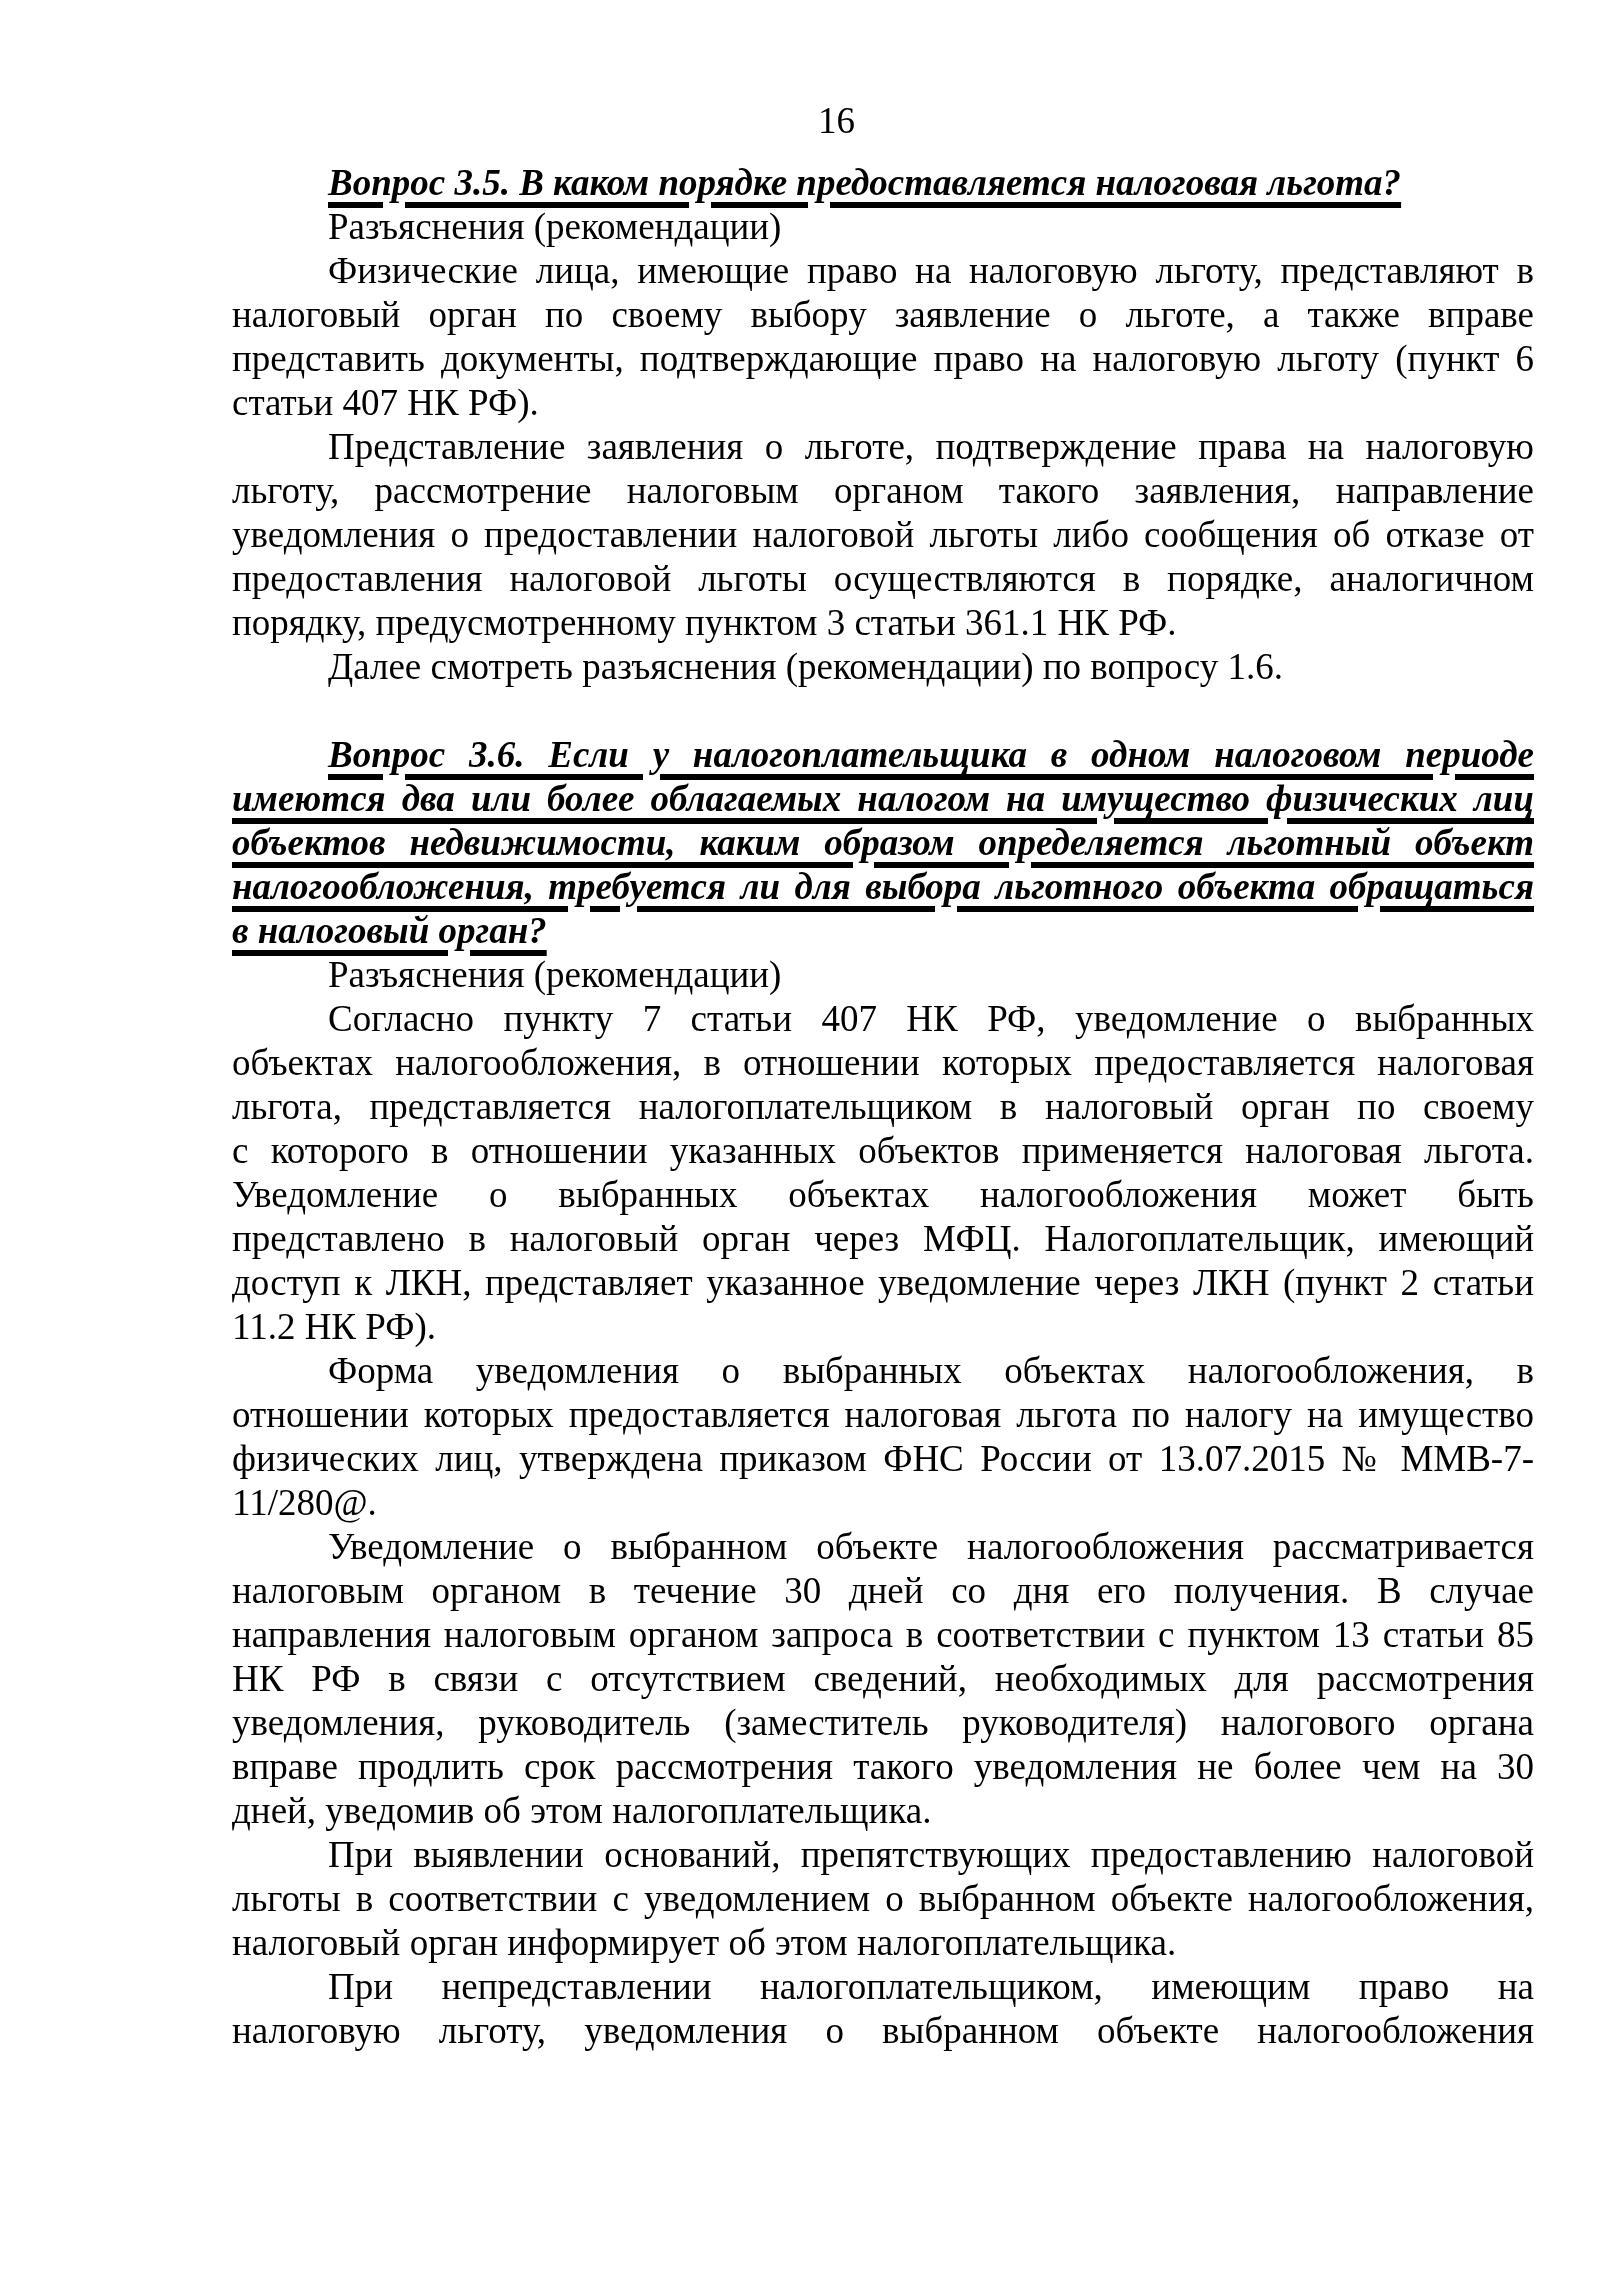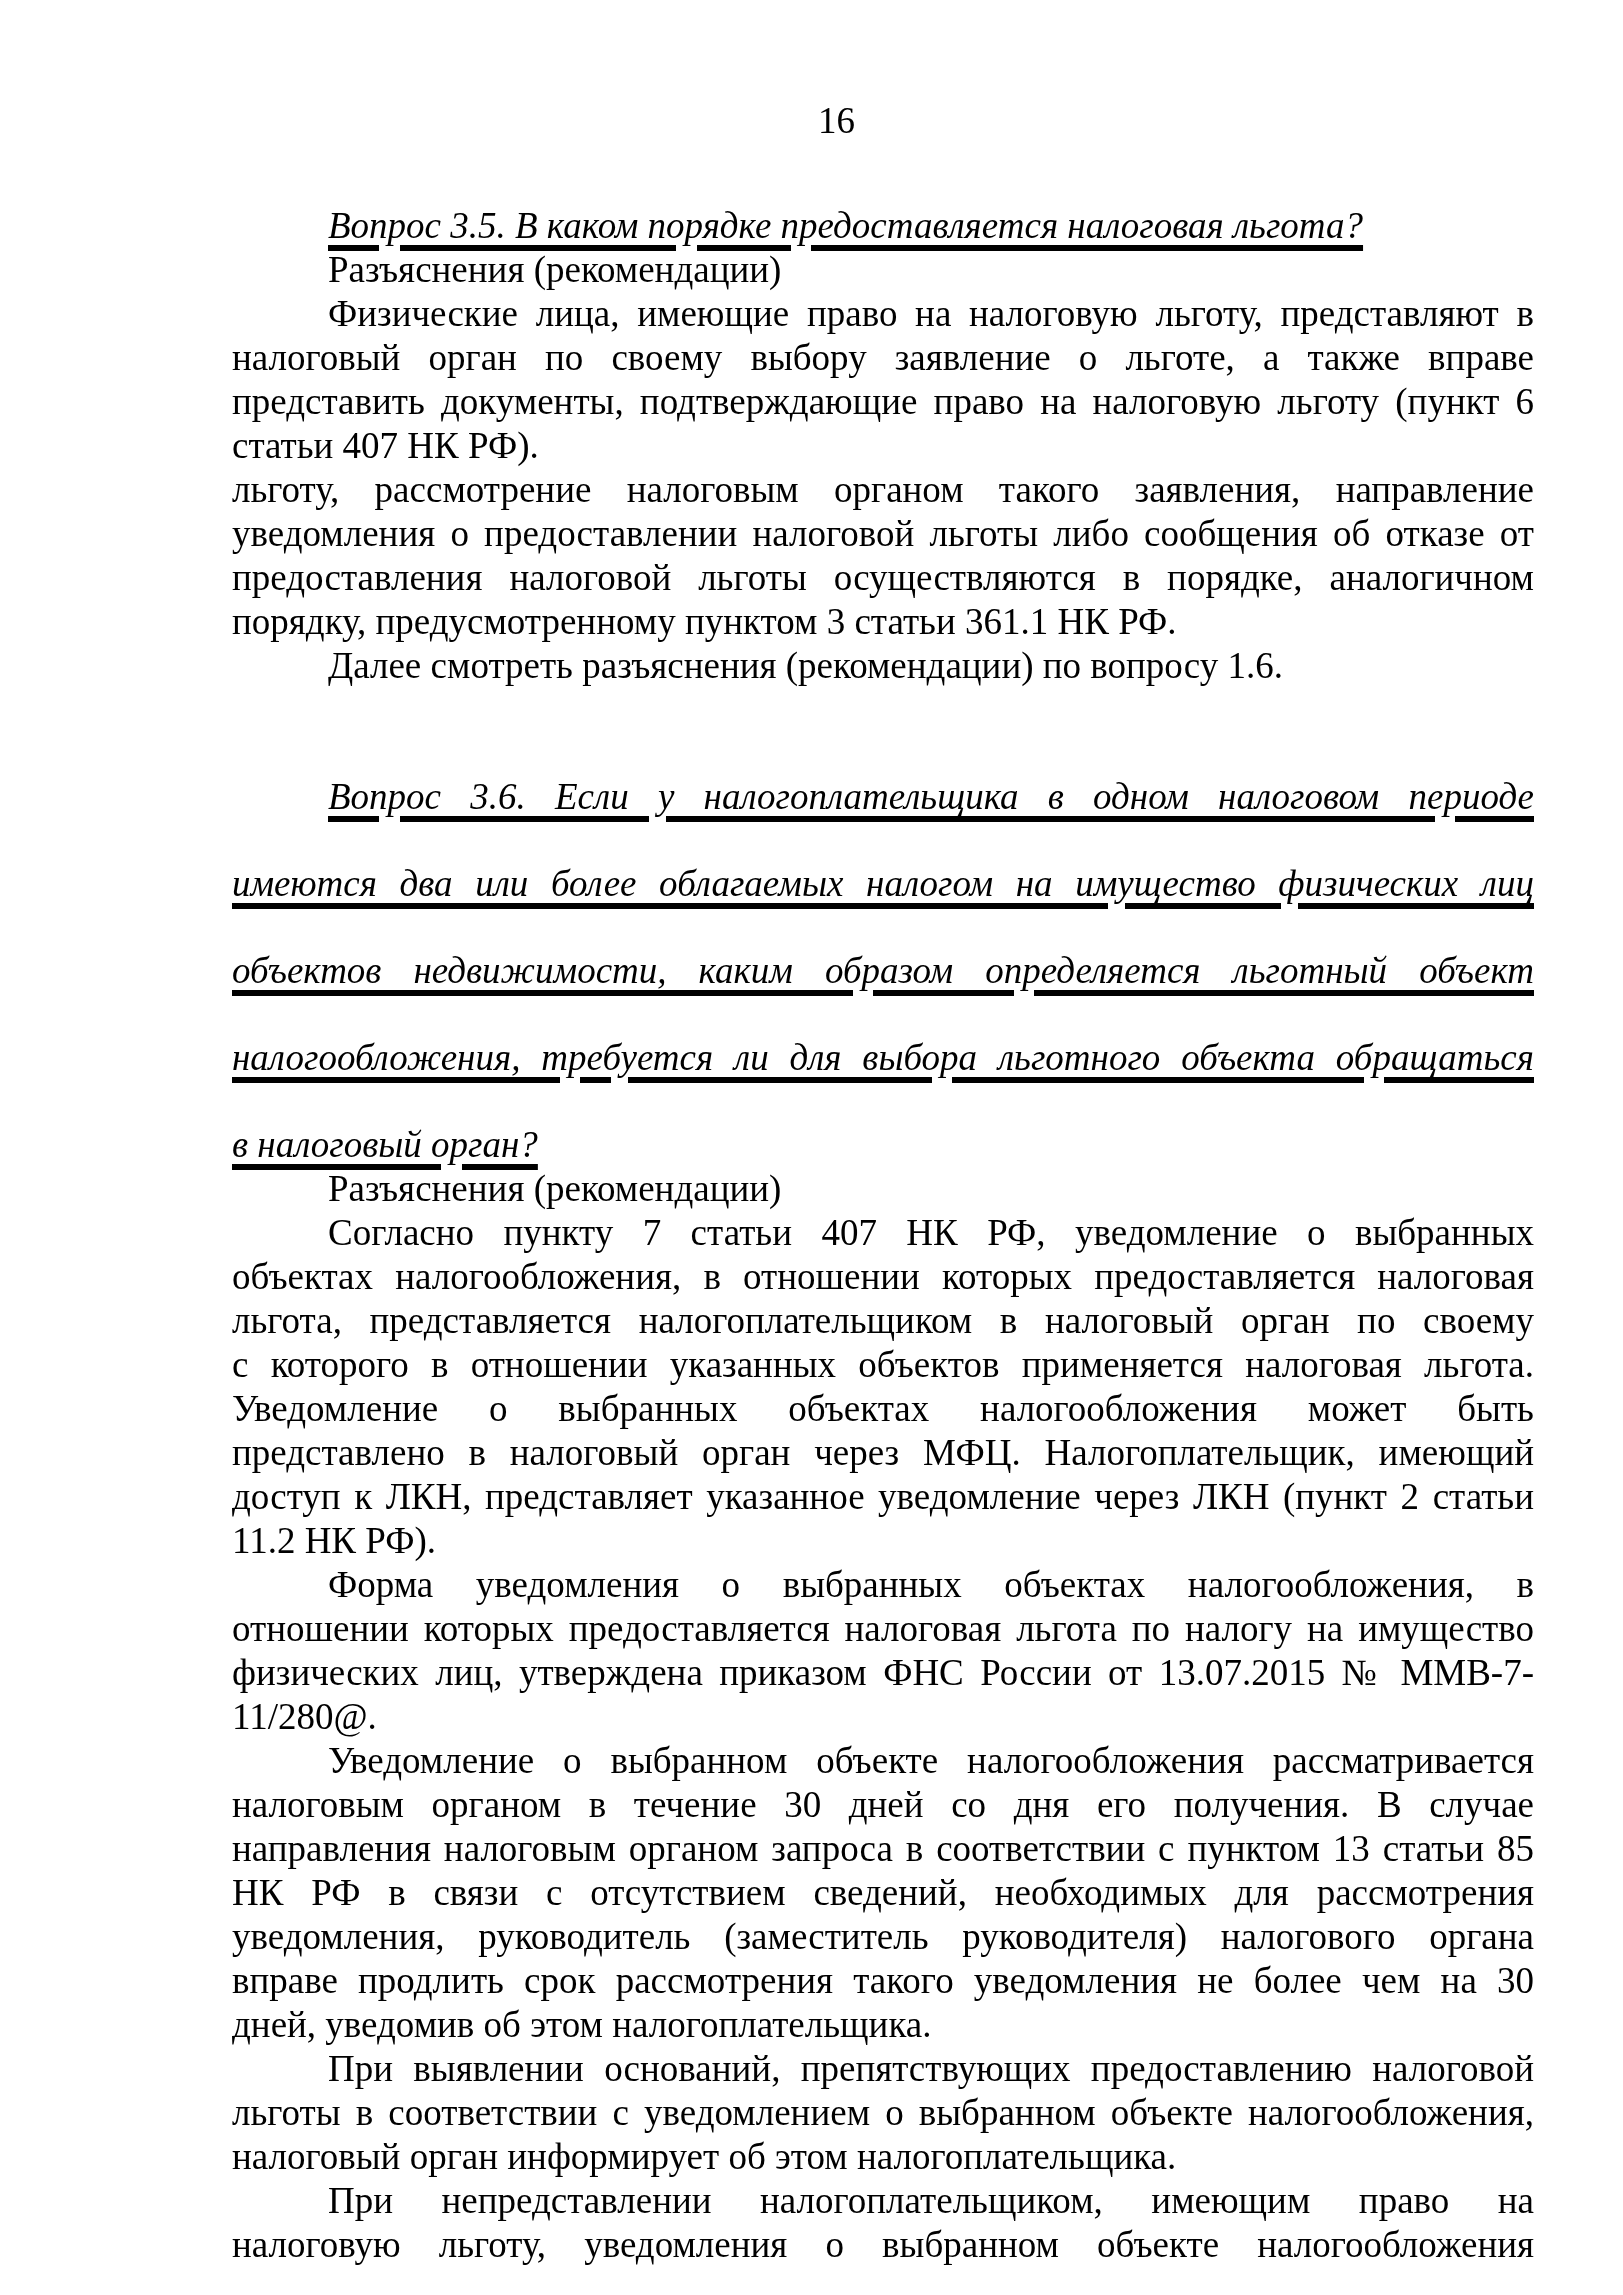--- a/index.html
+++ b/index.html
@@ -33,26 +33,25 @@
   }
   .line {
     height: 44px;
     text-align: justify;
     text-align-last: left;
   }
   .line.clip { overflow: hidden; }
   .line.j { text-align-last: justify; }
   .line.first { text-indent: 96px; }
   .hline {
-    font-weight: normal;
+    font-weight: bold;
     font-style: italic;
     text-decoration: underline;
     text-decoration-thickness: 5.9px;
     text-underline-offset: 6.5px;
-    margin-top: 43px;
   }
   .spacer { height: 44px; }
 </style>
 </head>
 <body>
 
 <div class="page-number">16</div>
 
 <div class="content">
 
@@ -61,20 +60,21 @@
     <div class="line first clip">Разъяснения (рекомендации)</div>
 
     <div>
       <div class="line j first clip">Физические лица, имеющие право на налоговую льготу, представляют в</div>
       <div class="line j clip">налоговый орган по своему выбору заявление о льготе, а также вправе</div>
       <div class="line j clip">представить документы, подтверждающие право на налоговую льготу (пункт 6</div>
       <div class="line clip">статьи 407 НК РФ).</div>
     </div>
 
     <div>
+      <div class="line j first clip">Представление заявления о льготе, подтверждение права на налоговую</div>
       <div class="line j clip">льготу, рассмотрение налоговым органом такого заявления, направление</div>
       <div class="line j clip">уведомления о предоставлении налоговой льготы либо сообщения об отказе от</div>
       <div class="line j clip">предоставления налоговой льготы осуществляются в порядке, аналогичном</div>
       <div class="line clip">порядку, предусмотренному пунктом 3 статьи 361.1 НК РФ.</div>
     </div>
 
     <div class="line first clip">Далее смотреть разъяснения (рекомендации) по вопросу 1.6.</div>
   </div>
 
   <div class="spacer"></div>

